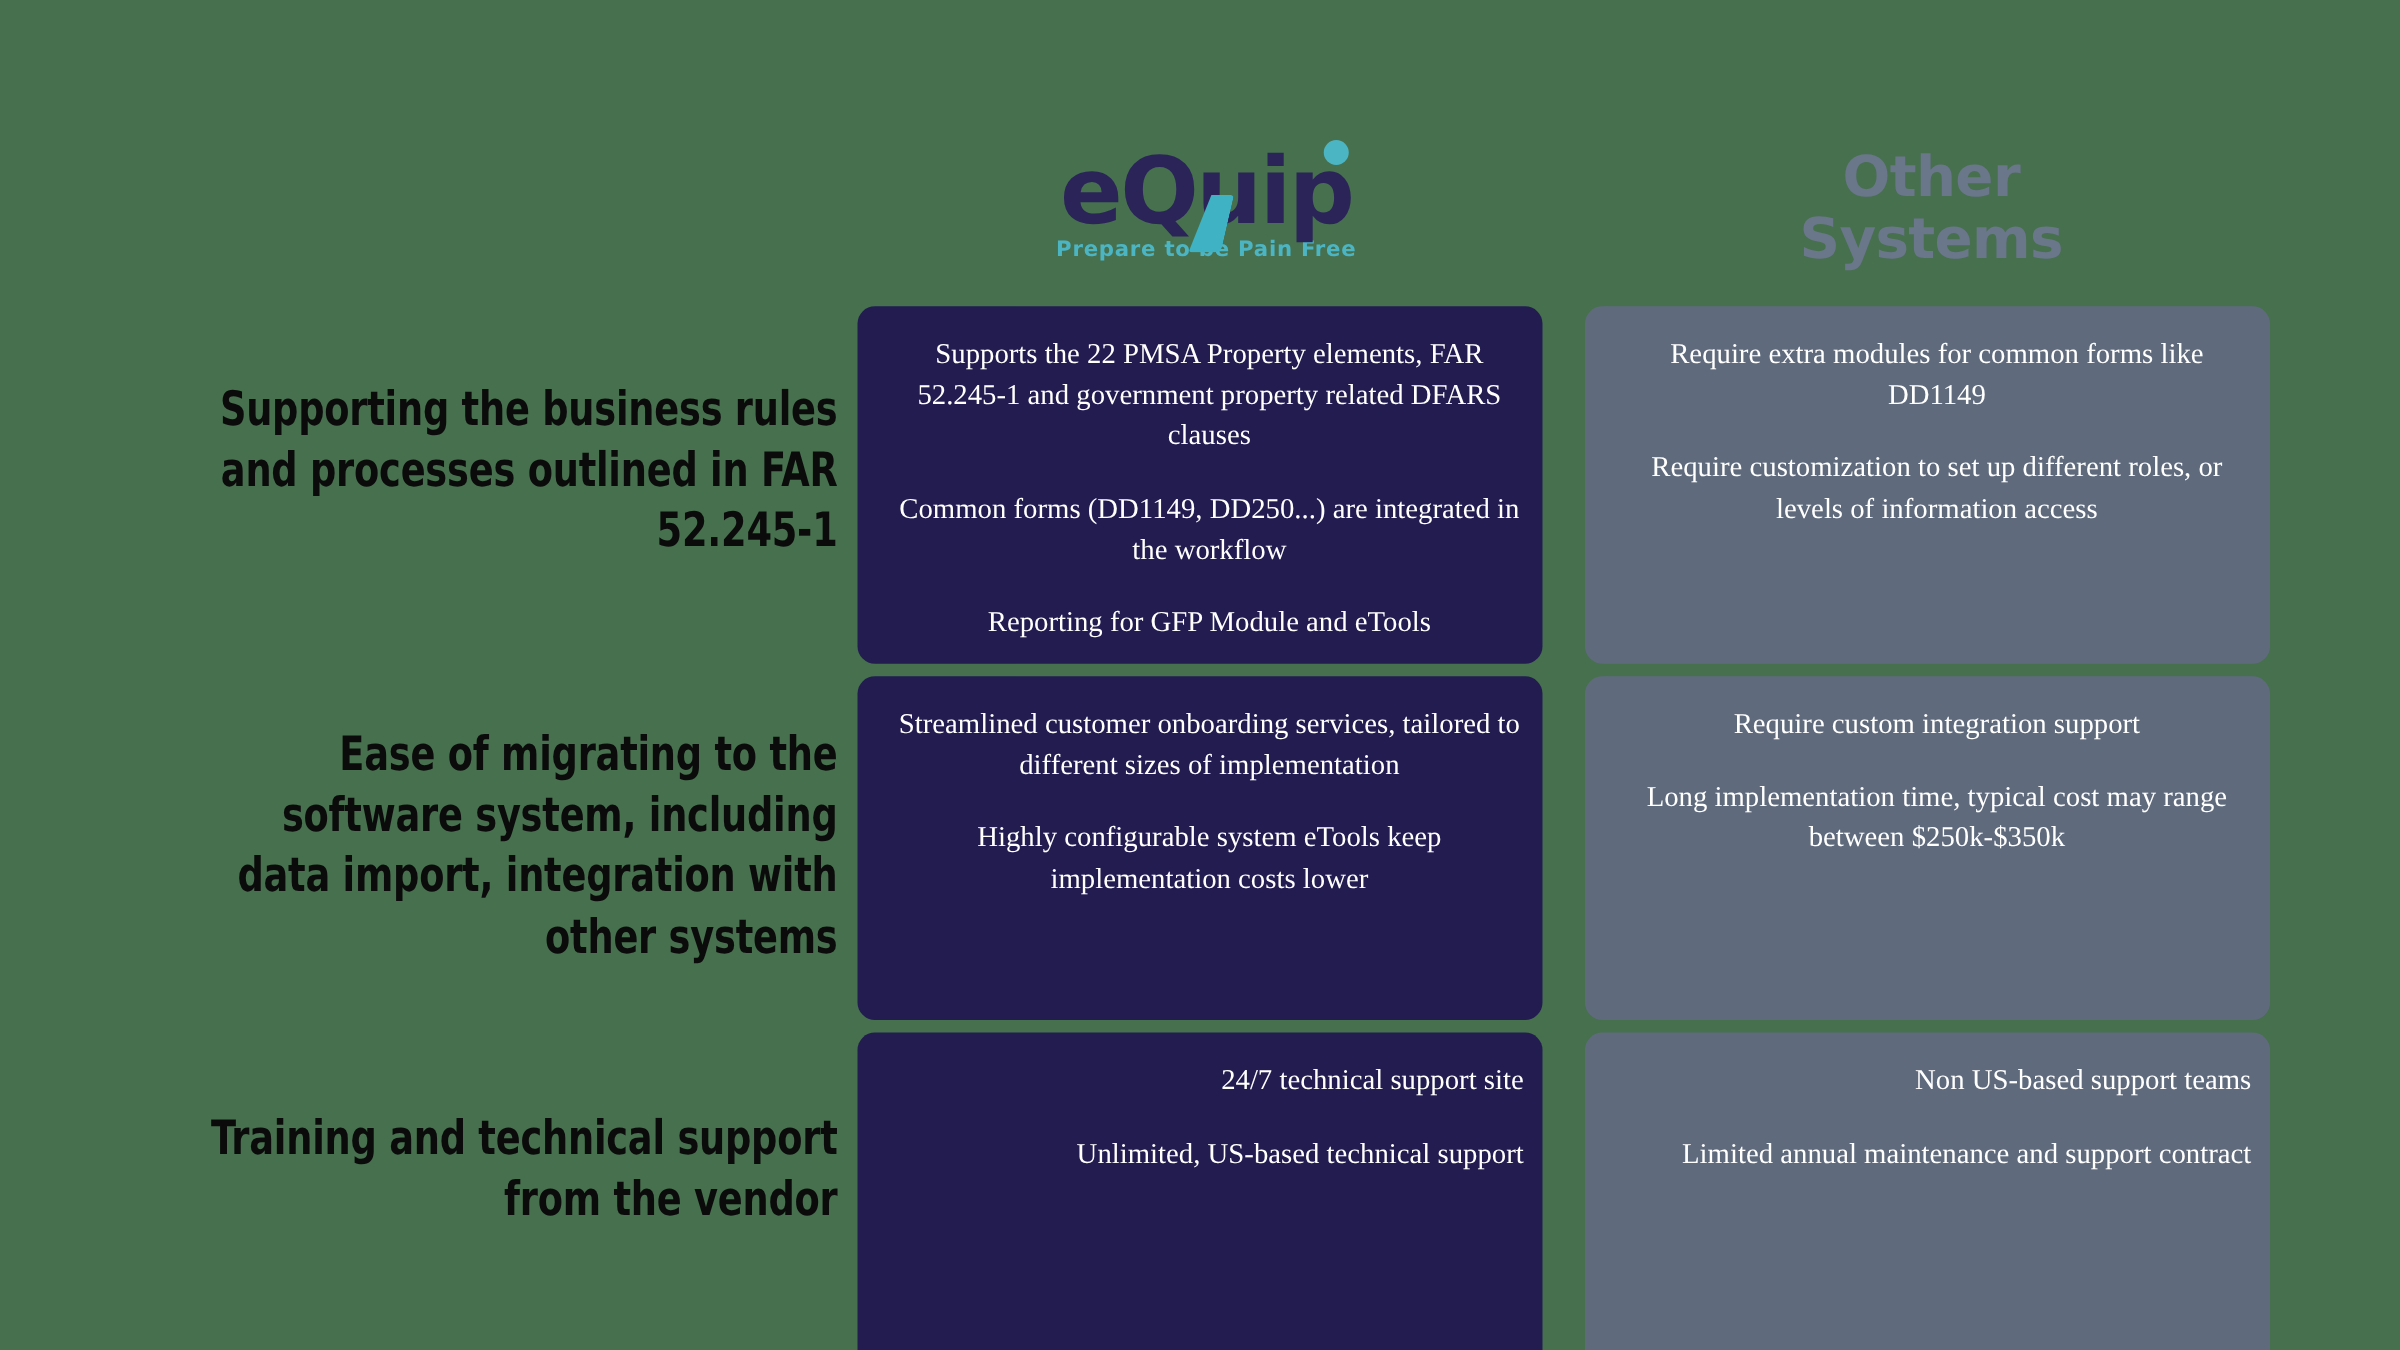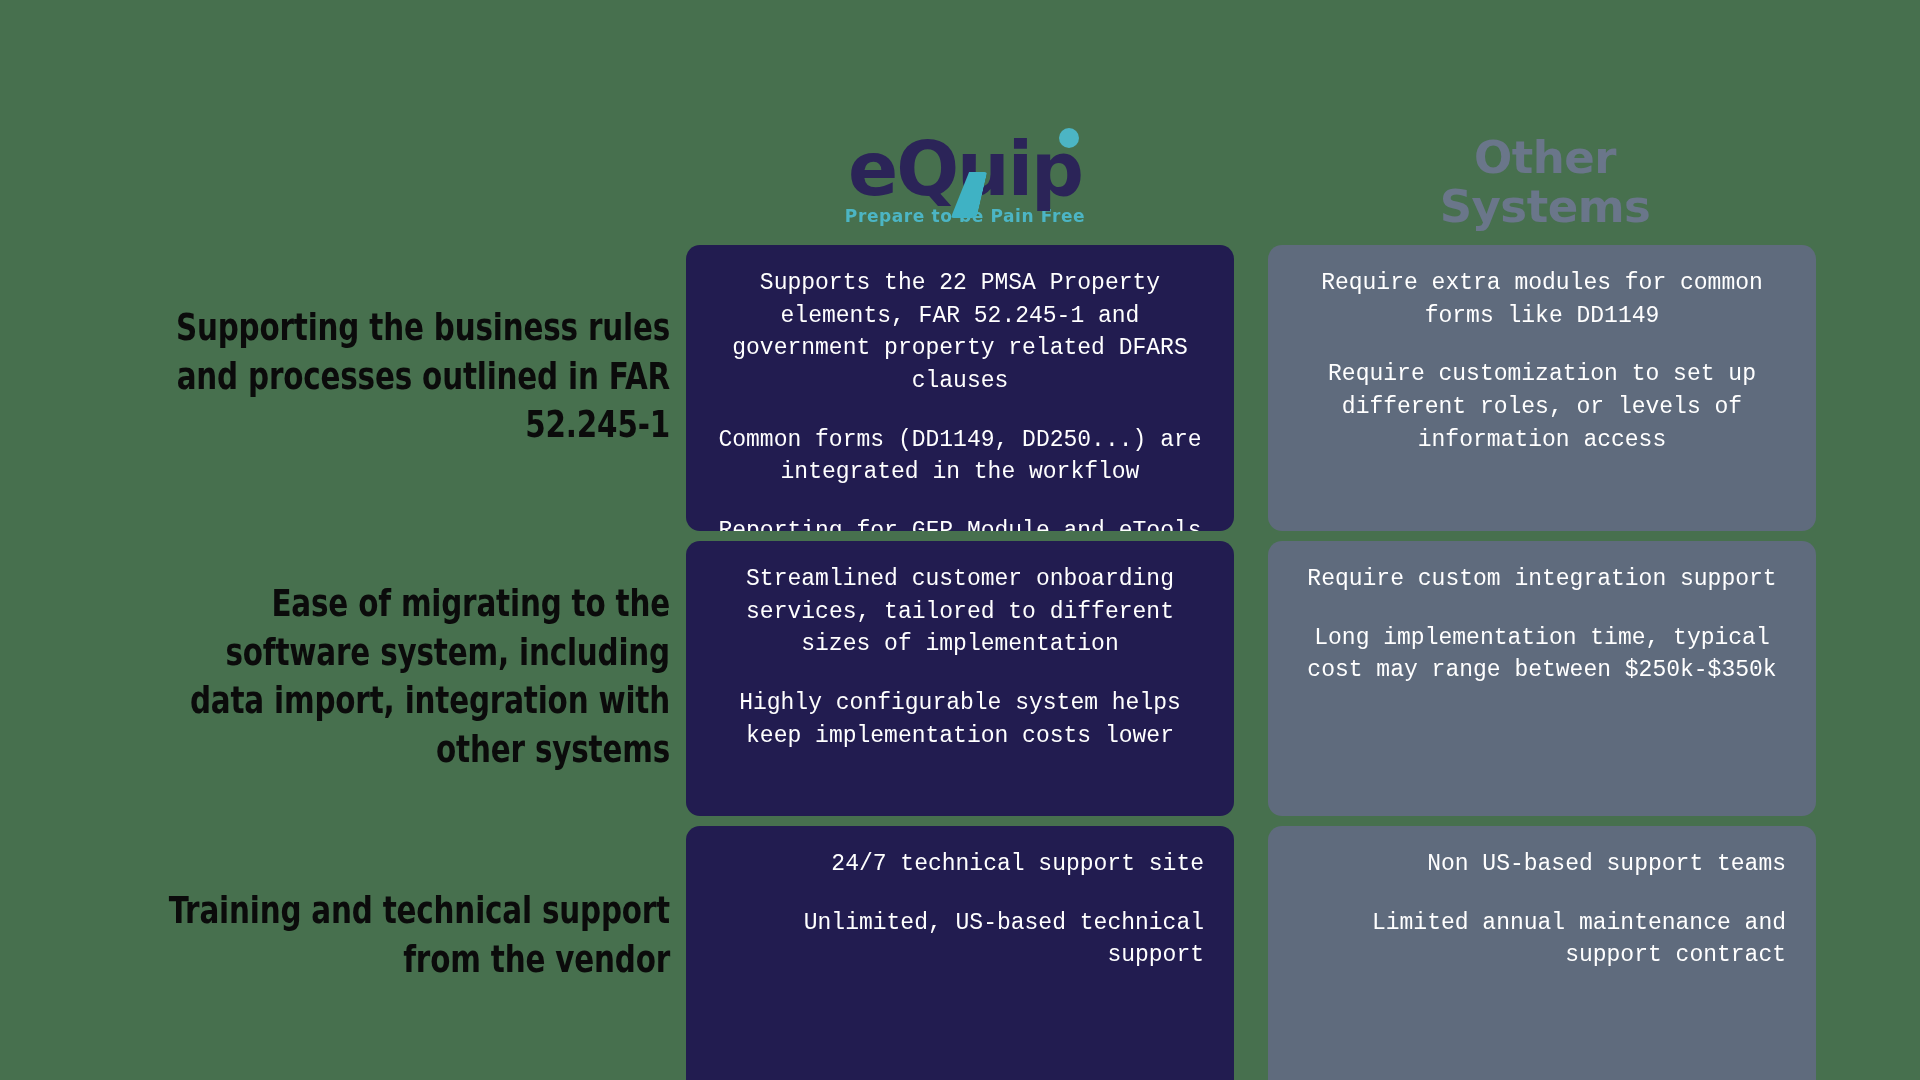--- a/index.html
+++ b/index.html
@@ -18,21 +18,21 @@
 
   .board {
     position: relative;
     width: 1920px;
     height: 1080px;
   }
 
   
   .header-zone {
     position: absolute;
-    top: 16px;
+    top: 0;
     left: 0;
     width: 1920px;
     height: 245px;
   }
 
   
   .logo-wrap {
     position: absolute;
     left: 690px;
     top: 118px;
@@ -132,23 +132,23 @@
     transform-origin: right center;
     letter-spacing: -0.2px;
   }
   .row-1 .row-label { top: 58px; }
   .row-2 .row-label { top: 38px; }
   .row-3 .row-label { top: 60px; }
 
   .card {
     position: absolute;
     box-sizing: border-box;
-    padding: 22px 30px 24px 30px;
+    padding: 22px 15px 24px 30px;
     color: #ffffff;
-    font-family: Liberation Mono, monospace;
+    font-family: Liberation Serif, serif;
     font-size: 23px;
     line-height: 1.42;
     text-align: center;
     overflow: hidden;
   }
   .card.equip {
     left: 686px;
     width: 548px;
     background: #221c50;
     border-radius: 14px;
@@ -206,21 +206,21 @@
     <div class="card other">
       <p>Require extra modules for common forms like DD1149</p>
       <p>Require customization to set up different roles, or levels of information access</p>
     </div>
   </div>
 
   <div class="row row-2">
     <div class="row-label">Ease of migrating to the software system, including data import, integration with other systems</div>
     <div class="card equip">
       <p>Streamlined customer onboarding services, tailored to different sizes of implementation</p>
-      <p>Highly configurable system helps keep implementation costs lower</p>
+      <p>Highly configurable system eTools keep implementation costs lower</p>
     </div>
     <div class="card other">
       <p>Require custom integration support</p>
       <p>Long implementation time, typical cost may range between $250k-$350k</p>
     </div>
   </div>
 
   <div class="row row-3">
     <div class="row-label">Training and technical support from the vendor</div>
     <div class="card equip">

